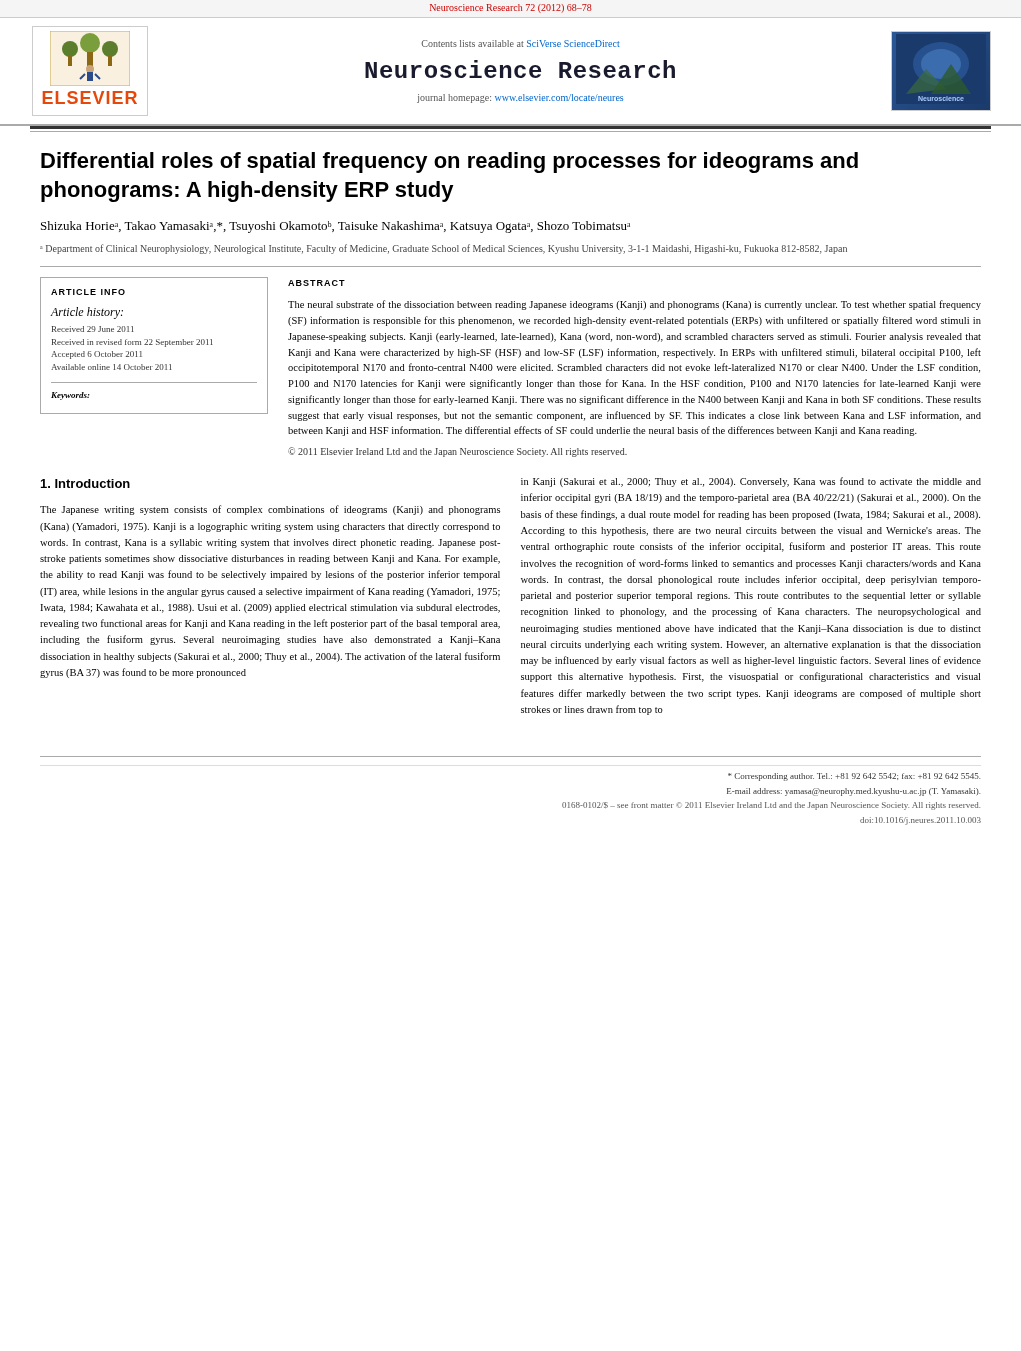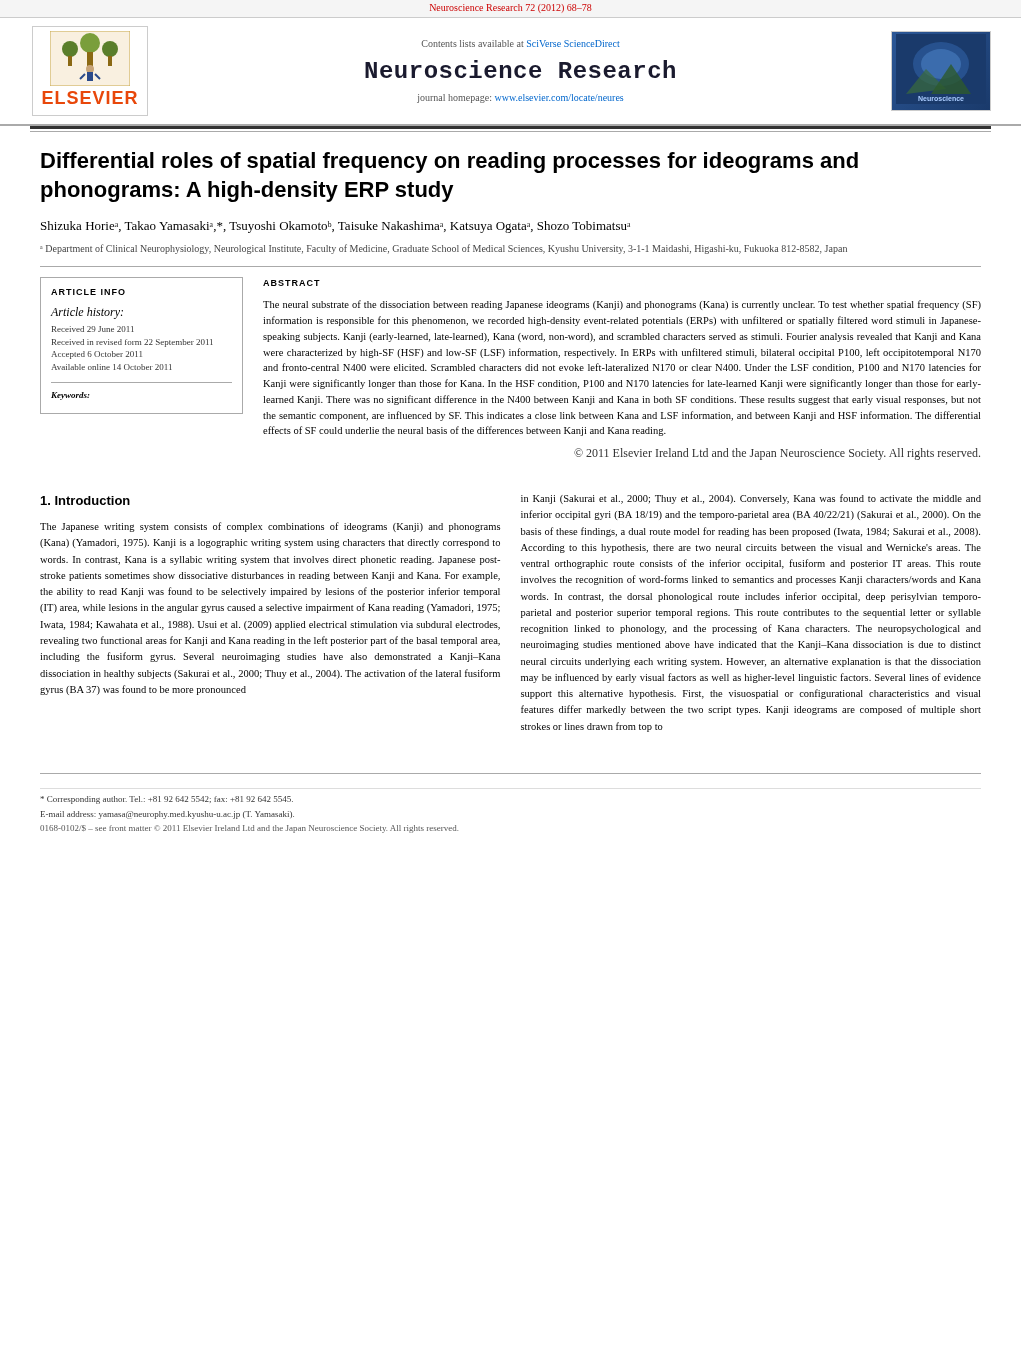--- a/index.html
+++ b/index.html
@@ -146,21 +146,21 @@
       margin-bottom: 10px;
       line-height: 1.4;
     }
     
     .two-col {
       display: flex;
       gap: 20px;
       margin-top: 10px;
     }
     .col-left {
-      width: 203px;
+      width: 228px;
       flex-shrink: 0;
     }
     .col-right {
       flex: 1;
     }
     
     .article-info-box {
       border: 1px solid #aaa;
       padding: 8px 10px;
       margin-bottom: 12px;
@@ -217,63 +217,62 @@
       margin-bottom: 8px;
       color: #000;
     }
     .abstract-text {
       font-size: 10.5px;
       color: #000;
       line-height: 1.5;
       text-align: justify;
     }
     .abstract-copyright {
-      font-size: 12px;
+      font-size: 10px;
       color: #333;
       margin-top: 6px;
-      text-align: right;
+      text-align: left;
     }
     .section-title {
       font-size: 13px;
       font-weight: bold;
       font-family: Arial, sans-serif;
       color: #000;
       margin-bottom: 8px;
     }
     
     .body-two-col {
       display: flex;
       gap: 20px;
       margin-top: 15px;
     }
     .body-col {
       flex: 1;
       font-size: 10.5px;
       color: #000;
       line-height: 1.55;
       text-align: justify;
-      margin-top: 14px;
     }
     .body-col p {
       margin-bottom: 8px;
       text-indent: 15px;
     }
     .body-col p:first-child {
       text-indent: 0;
     }
     .body-col .section-title {
       text-indent: 0;
     }
     
     .footer-note {
       border-top: 1px solid #aaa;
       margin: 10px 40px 0 40px;
-      padding-top: 6px;
       font-size: 9px;
       color: #555;
+      text-align: right;
     }
     .footer-note p {
       margin-bottom: 2px;
     }
     
     .footnote-section {
       margin-top: 8px;
       font-size: 9px;
       color: #333;
       border-top: 1px solid #ddd;
@@ -405,15 +404,16 @@
     </div>
 
   </div>
 
   <div class="footer-note">
     <div class="footnote-section">
       <p>* Corresponding author. Tel.: +81 92 642 5542; fax: +81 92 642 5545.</p>
       <p>E-mail address: yamasa@neurophy.med.kyushu-u.ac.jp (T. Yamasaki).</p>
     </div>
     <p>0168-0102/$ – see front matter © 2011 Elsevier Ireland Ltd and the Japan Neuroscience Society. All rights reserved.</p>
+    <p>doi:10.1016/j.neures.2011.10.003</p>
   </div>
 
 </div>
 
 </body></html>

